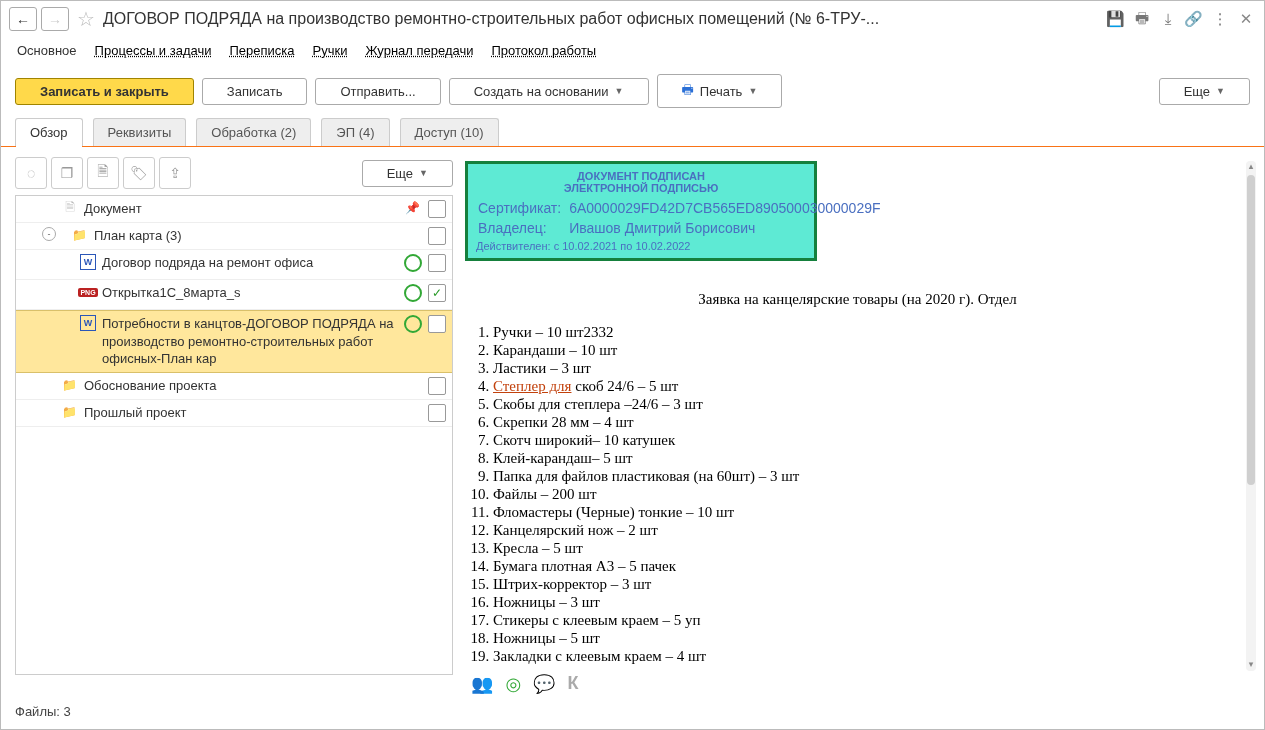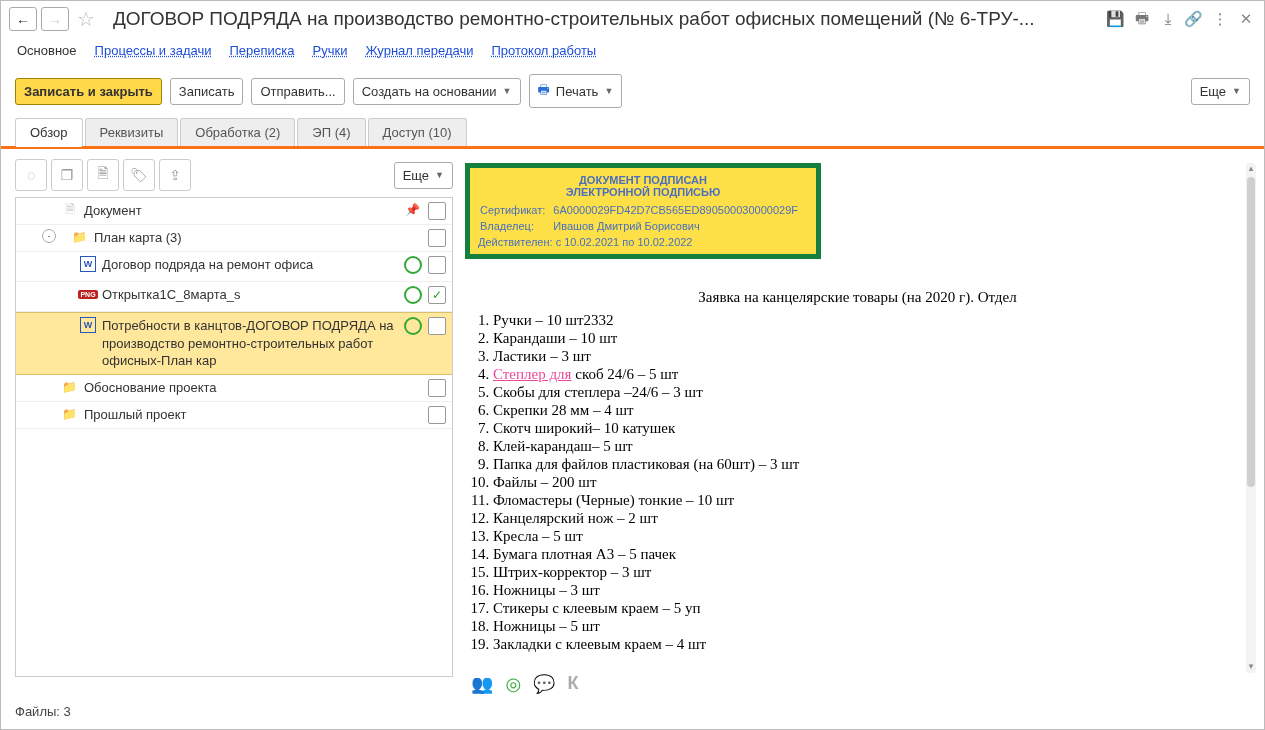--- a/index.html
+++ b/index.html
@@ -1,39 +1,39 @@
 <!DOCTYPE html>
 <html><head>
 <meta charset="utf-8">
 <style>
   html,body{margin:0;padding:0;font-family:Arial,Helvetica,sans-serif;font-size:13px;color:#333;background:#ffffff}
   body{width:1265px;height:730px;box-sizing:border-box;border:1px solid #bbb;position:relative;}
   
   .topbar{display:flex;align-items:center;gap:4px;padding:6px 8px;}
   .nav-btn{width:26px;height:22px;border:1px solid #aaa;border-radius:3px;background:#fff;display:flex;align-items:center;justify-content:center;font-size:14px;cursor:pointer}
   .star{color:#bbb;font-size:20px;margin:0 2px 0 4px;}
-  .title{font-size:19px;margin-left:12px;white-space:nowrap;overflow:hidden;text-overflow:ellipsis;flex:1}
+  .title{font-size:16px;margin-left:2px;white-space:nowrap;overflow:hidden;text-overflow:ellipsis;flex:1}
   .top-right{display:flex;align-items:center;gap:6px;margin-left:6px}
   .top-icon{width:20px;height:20px;display:flex;align-items:center;justify-content:center;color:#777;cursor:pointer;font-size:15px}
   .top-icon.close{color:#888}
   
   .navbar{display:flex;align-items:flex-start;gap:18px;padding:6px 16px 8px 16px;}
   .nav-link{white-space:nowrap}
   .nav-link.active span{color:#333}
-  .nav-link span{color:#1d4ed8;text-decoration:underline dotted;cursor:pointer}
+  .nav-link span{color:#000000;text-decoration:underline dotted;cursor:pointer}
   .nav-link.active span{text-decoration:none}
   
   .cmdbar{display:flex;align-items:center;gap:8px;padding:8px 14px 10px 14px;}
-  .btn{border:1px solid #aaa;border-radius:3px;background:#fff;padding:5px 8px;cursor:pointer;font-size:13px;display:inline-flex;align-items:center;gap:6px;white-space:nowrap}
+  .btn{border:1px solid #aaa;border-radius:3px;background:#fff;padding:5px 24px;cursor:pointer;font-size:13px;display:inline-flex;align-items:center;gap:6px;white-space:nowrap}
   .btn-primary{background:#ffd94a;border-color:#a08400;font-weight:bold}
   .btn .caret{font-size:9px;color:#666}
   .btn .print-icon{color:#2a6fd6}
   .cmdbar-right{margin-left:auto}
   
-  .tabs{display:flex;border-bottom:3px solid #f97316;padding:0 14px;gap:3px;align-items:flex-end}
+  .tabs{display:flex;border-bottom:1px solid #f97316;padding:0 14px;gap:11px;align-items:flex-end}
   .tab{padding:6px 14px;border:1px solid #ccc;border-bottom:none;background:#eee;color:#555;border-radius:3px 3px 0 0;margin-right:-1px;cursor:pointer}
   .tab.active{background:#fff;position:relative;z-index:2;color:#333}
   .tab.active::after{content:"";position:absolute;left:0;right:0;bottom:-1px;height:1px;background:#fff}
   
   .split{display:flex;padding:10px 14px 0 14px;gap:12px;height:calc(100% - 210px)}
   .left{width:438px;display:flex;flex-direction:column}
   .right{flex:1;display:flex;flex-direction:column;position:relative}
   
   .ltbar{display:flex;align-items:center;gap:4px;margin-bottom:6px}
   .sq{width:30px;height:30px;border:1px solid #ccc;border-radius:3px;background:#fff;display:flex;align-items:center;justify-content:center;color:#999;font-size:14px;cursor:pointer}
@@ -48,29 +48,29 @@
   .row .badge{width:18px;text-align:center}
   .row .chk{width:16px;height:16px;border:1px solid #999;border-radius:2px;background:#fff;display:inline-flex;align-items:center;justify-content:center;color:#2a9b2a;font-size:12px}
   .folder{color:#f2b638}
   .doc-w{border:1px solid #2a56b8;color:#2a56b8;font-weight:bold;font-size:9px;width:14px;height:14px;line-height:14px;text-align:center}
   .doc-png{background:#b22;color:#fff;font-size:7px;font-weight:bold;border-radius:2px;padding:1px 2px}
   .doc-g{color:#bbb}
   .expander{width:12px;height:12px;border:1px solid #aaa;border-radius:8px;display:inline-flex;align-items:center;justify-content:center;font-size:9px;color:#666}
   .pin{color:#e79a1a;font-size:12px}
   .green-circle{width:14px;height:14px;border:2px solid #32a836;border-radius:50%;display:inline-block}
   
-  .stamp{border:5px solid #15803d;background:#fde047;padding:6px 8px;margin:4px 0 0 0;font-size:11px;color:#4a6fc0;width:330px}
+  .stamp{border:3px solid #15803d;background:#5eead4;padding:6px 8px;margin:4px 0 0 0;font-size:11px;color:#4a6fc0;width:330px}
   .stamp .center{text-align:center;font-weight:bold}
-  .stamp table{font-size:11px;color:#4a6fc0;margin-top:4px}
+  .stamp table{font-size:14px;color:#4a6fc0;margin-top:4px}
   .stamp td{padding:0 6px 2px 0;vertical-align:top}
   .preview{flex:1;overflow:auto;margin-top:30px;padding:0 4px;font-family:"Times New Roman",serif;font-size:15px;color:#000}
-  .preview h3{text-align:center;font-weight:normal;font-size:15px;margin:0 0 6px 0}
+  .preview h3{text-align:center;font-weight:normal;font-size:15px;margin:0 0 16px 0}
   .preview ol{margin:0 0 12px 24px;padding:0}
   .preview li{margin:1px 0}
-  .preview .u{text-decoration:underline;color:#ec4899}
+  .preview .u{text-decoration:underline;color:#c2410c}
   .scrollbar{position:absolute;right:-6px;top:4px;bottom:4px;width:10px;background:#f3f3f3;border-radius:4px}
   .scrollbar .up,.scrollbar .dn{position:absolute;left:1px;right:1px;height:12px;color:#888;font-size:9px;text-align:center}
   .scrollbar .up{top:0}.scrollbar .dn{bottom:0}
   .scrollbar .thumb{position:absolute;left:1px;right:1px;top:14px;height:310px;background:#cfcfcf;border-radius:4px}
   
   .bottombar{position:absolute;left:0;right:16px;bottom:0;display:flex;justify-content:space-between;padding:6px 14px 10px 14px;align-items:flex-end}
   .status-icons{display:flex;gap:12px;color:#aaa;font-size:18px;position:absolute;left:470px;bottom:34px}
   .status-icons .g{color:#32a836}
   .files{color:#444;font-size:13px}
 </style>

